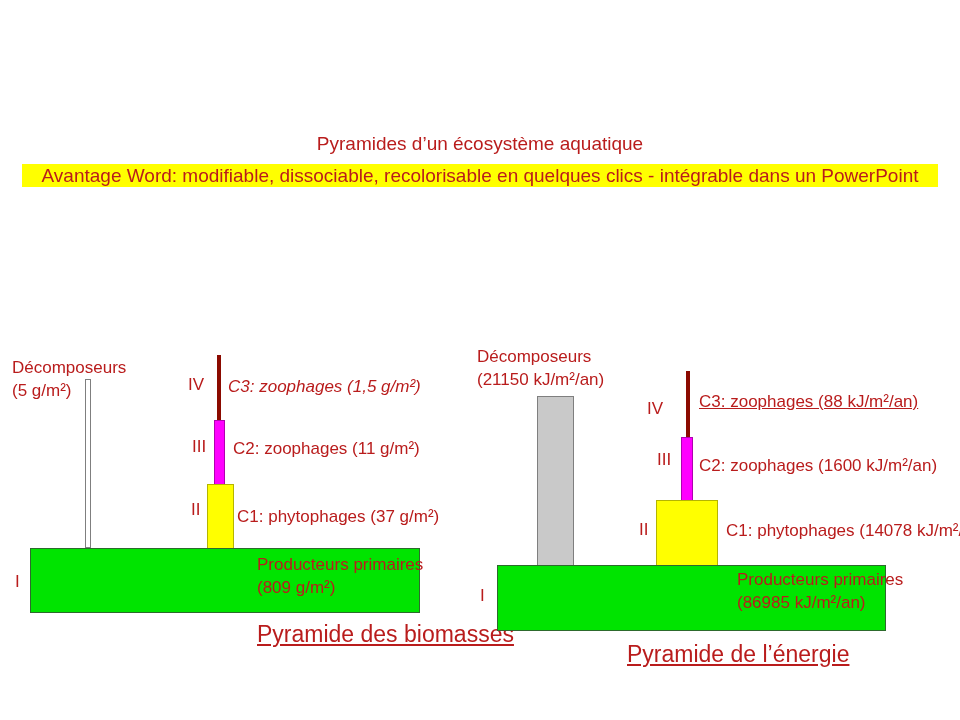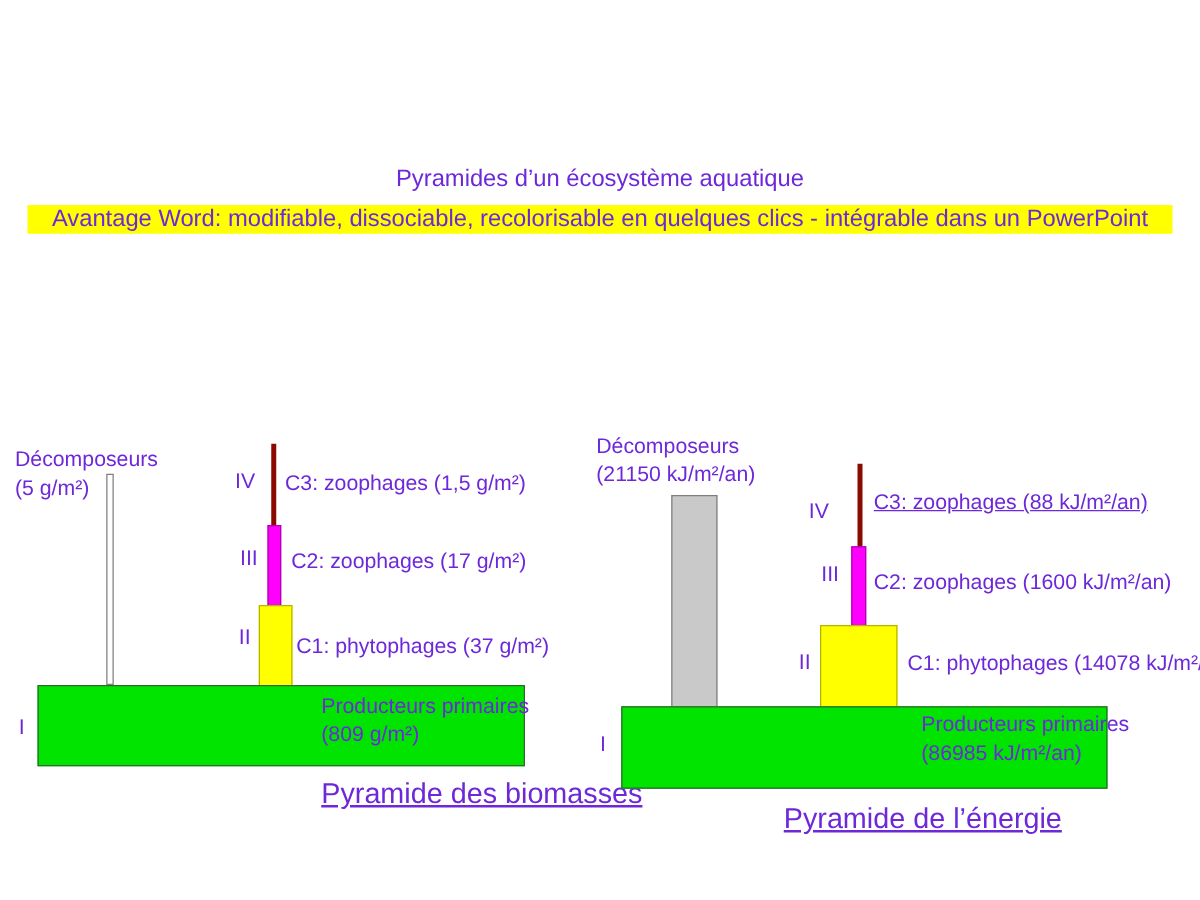--- a/index.html
+++ b/index.html
@@ -1,18 +1,18 @@
 <!DOCTYPE html>
 <html><head>
 <meta charset="utf-8">
 <style>
   html,body { margin:0; padding:0; background:#ffffff; }
   .slide {
     position:relative; width:960px; height:720px; background:#ffffff;
-    font-family:"Liberation Sans", sans-serif; color:#6d28d9; overflow:hidden;
+    font-family:"Liberation Sans", sans-serif; color:#b91c1c; overflow:hidden;
   }
   .header {
     position:absolute; top:128px; left:0; width:100%;
     text-align:center; font-size:19px; line-height:32px; white-space:nowrap;
   }
   .hl { background:#ffff00; padding:1px 20px; }
   .bar { position:absolute; box-sizing:border-box; }
   .lbl { position:absolute; font-size:17px; line-height:21px; white-space:nowrap; }
   .two-line { line-height:23px; }
   .caption { position:absolute; font-size:23px; text-decoration:underline; white-space:nowrap; }
@@ -41,25 +41,25 @@
 
   <div>
     <div class="lbl two-line" style="left:12px; top:356px;">
       <div>Décomposeurs</div>
       <div>(5 g/m²)</div>
     </div>
     <div class="bar dec-bar-l"></div>
 
     <div class="bar c3-line-l"></div>
     <div class="lbl" style="left:188px; top:374px;">IV</div>
-    <div class="lbl" style="left:228px; top:376px;">C3: zoophages (1,5 g/m²)</div>
+    <div class="lbl" style="left:228px; top:376px;font-style:italic;">C3: zoophages (1,5 g/m²)</div>
 
     <div class="bar c2-bar-l"></div>
     <div class="lbl" style="left:192px; top:436px;">III</div>
-    <div class="lbl" style="left:233px; top:438px;">C2: zoophages (17 g/m²)</div>
+    <div class="lbl" style="left:233px; top:438px;">C2: zoophages (11 g/m²)</div>
 
     <div class="bar c1-bar-l"></div>
     <div class="lbl" style="left:191px; top:499px;">II</div>
     <div class="lbl" style="left:237px; top:506px;">C1: phytophages (37 g/m²)</div>
 
     <div class="bar prod-bar-l"></div>
     <div class="lbl" style="left:15px; top:571px;">I</div>
     <div class="lbl two-line" style="left:257px; top:553px;">
       <div>Producteurs primaires</div>
       <div>(809 g/m²)</div>

